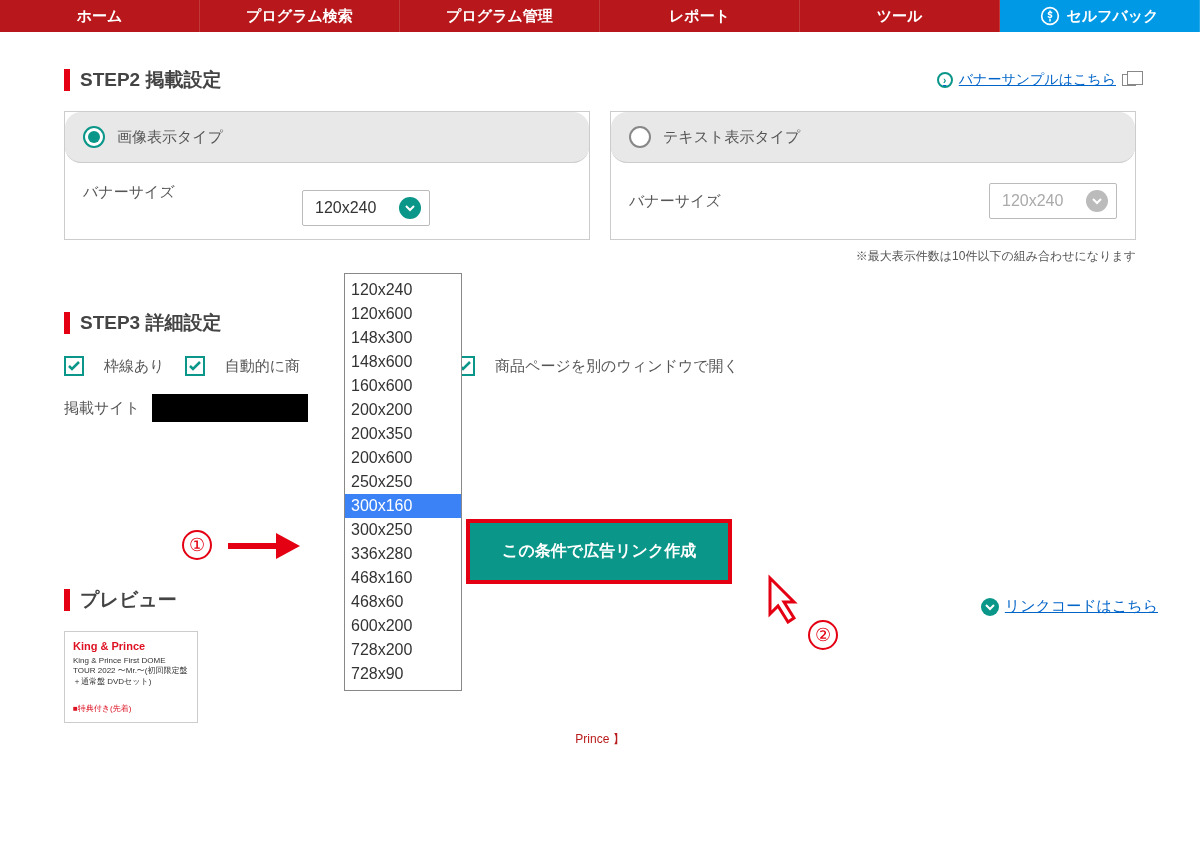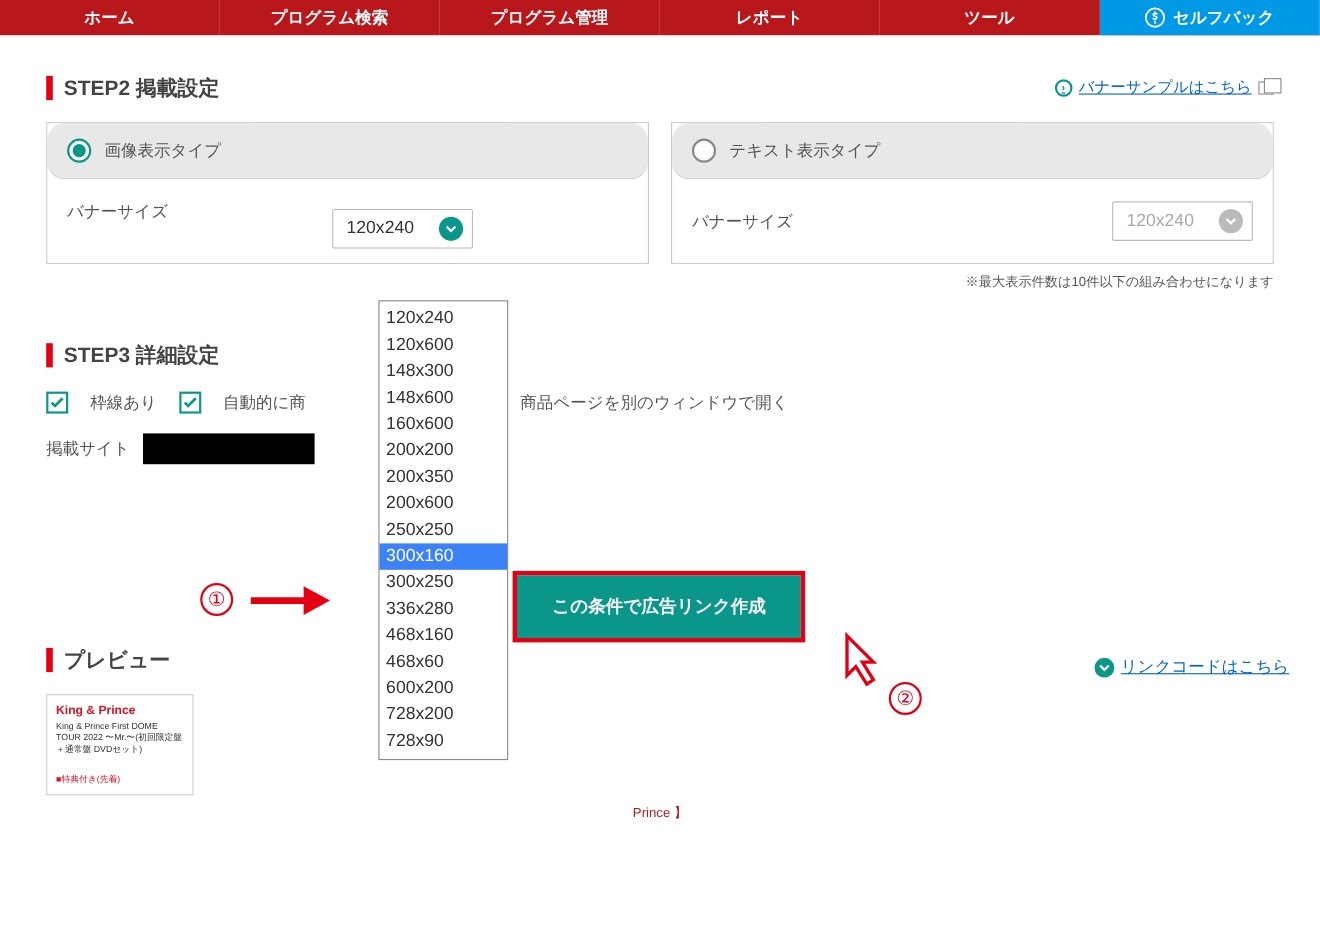--- a/index.html
+++ b/index.html
@@ -3,21 +3,21 @@
   <meta charset="utf-8">
   <style>
     * { box-sizing: border-box; margin: 0; padding: 0; }
     body { font-family: "Hiragino Kaku Gothic Pro", "Meiryo", sans-serif; background: #fff; color: #333; width: 1200px; }
     
     .nav { display: flex; background: #b8171b; height: 32px; }
     .nav-item { flex: 1; display: flex; align-items: center; justify-content: center; color: #fff; font-weight: bold; font-size: 15px; cursor: pointer; border-right: 1px solid rgba(255,255,255,0.15); }
     .nav-item.selfback { background: #0099e6; }
     .selfback-icon { display: inline-flex; width: 20px; height: 20px; margin-right: 6px; }
     
-    .content { padding: 35px 42px; position: relative; }
+    .content { padding: 35px 64px; position: relative; }
     
     .section-header { display: flex; align-items: center; margin-bottom: 18px; }
     .red-bar { width: 6px; height: 22px; background: #e40012; margin-right: 10px; }
     .section-title { font-size: 19px; font-weight: bold; color: #444; }
     .banner-sample-link { margin-left: auto; display: flex; align-items: center; gap: 6px; color: #0064c8; text-decoration: underline; font-size: 14px; cursor: pointer; }
     .circle-icon { width: 16px; height: 16px; border-radius: 50%; border: 2px solid #0a9688; display: inline-flex; align-items: center; justify-content: center; color: #0a9688; font-size: 10px; font-weight: bold; }
     .ext-icon { width: 14px; height: 12px; border: 1px solid #888; position: relative; }
     .ext-icon::after { content: ""; position: absolute; width: 14px; height: 12px; border: 1px solid #888; top: -4px; left: 4px; background: #fff; }
     
     .two-col { display: flex; gap: 20px; }
@@ -46,21 +46,21 @@
     .step3-section { margin-top: 45px; }
     .checkbox-row { display: flex; align-items: center; gap: 20px; margin-top: 20px; }
     .checkbox { width: 20px; height: 20px; border: 2px solid #0a9688; display: flex; align-items: center; justify-content: center; cursor: pointer; }
     .check-svg { width: 14px; height: 14px; }
     .checkbox-label { font-size: 15px; color: #555; }
     .site-row { display: flex; align-items: center; gap: 12px; margin-top: 18px; }
     .site-black { width: 156px; height: 28px; background: #000; }
     
     .create-button { display: inline-block; background: #0a9688; color: #fff; font-weight: bold; font-size: 16px; padding: 18px 32px; cursor: pointer; outline: 4px solid #e40012; position: absolute; left: 470px; top: 491px; }
     
-    .link-code { position: absolute; right: 28px; top: 565px; display: flex; align-items: center; gap: 6px; color: #0064c8; text-decoration: underline; font-size: 15px; cursor: pointer; }
+    .link-code { position: absolute; right: 42px; top: 565px; display: flex; align-items: center; gap: 6px; color: #0064c8; text-decoration: underline; font-size: 15px; cursor: pointer; }
     .link-chevron { width: 18px; height: 18px; border-radius: 50%; background: #0a9688; display: flex; align-items: center; justify-content: center; }
     
     .preview-section { margin-top: 165px; }
     .preview-card { margin-top: 15px; width: 134px; border: 1px solid #ccc; padding: 8px; }
     .prev-title { color: #d12; font-weight: bold; font-size: 11px; margin-bottom: 4px; }
     .prev-sub { font-size: 8px; color: #333; line-height: 1.3; margin-bottom: 14px; }
     .prev-badge { font-size: 8px; color: #d12; margin-top: 16px; }
     .prev-foot { color: #b91c1c; font-size: 12px; margin-top: 8px; text-align: center; }
     
     .annot-circle { position: absolute; width: 30px; height: 30px; border: 2px solid #e40012; border-radius: 50%; display: flex; align-items: center; justify-content: center; font-size: 18px; color: #e40012; font-weight: normal; }

